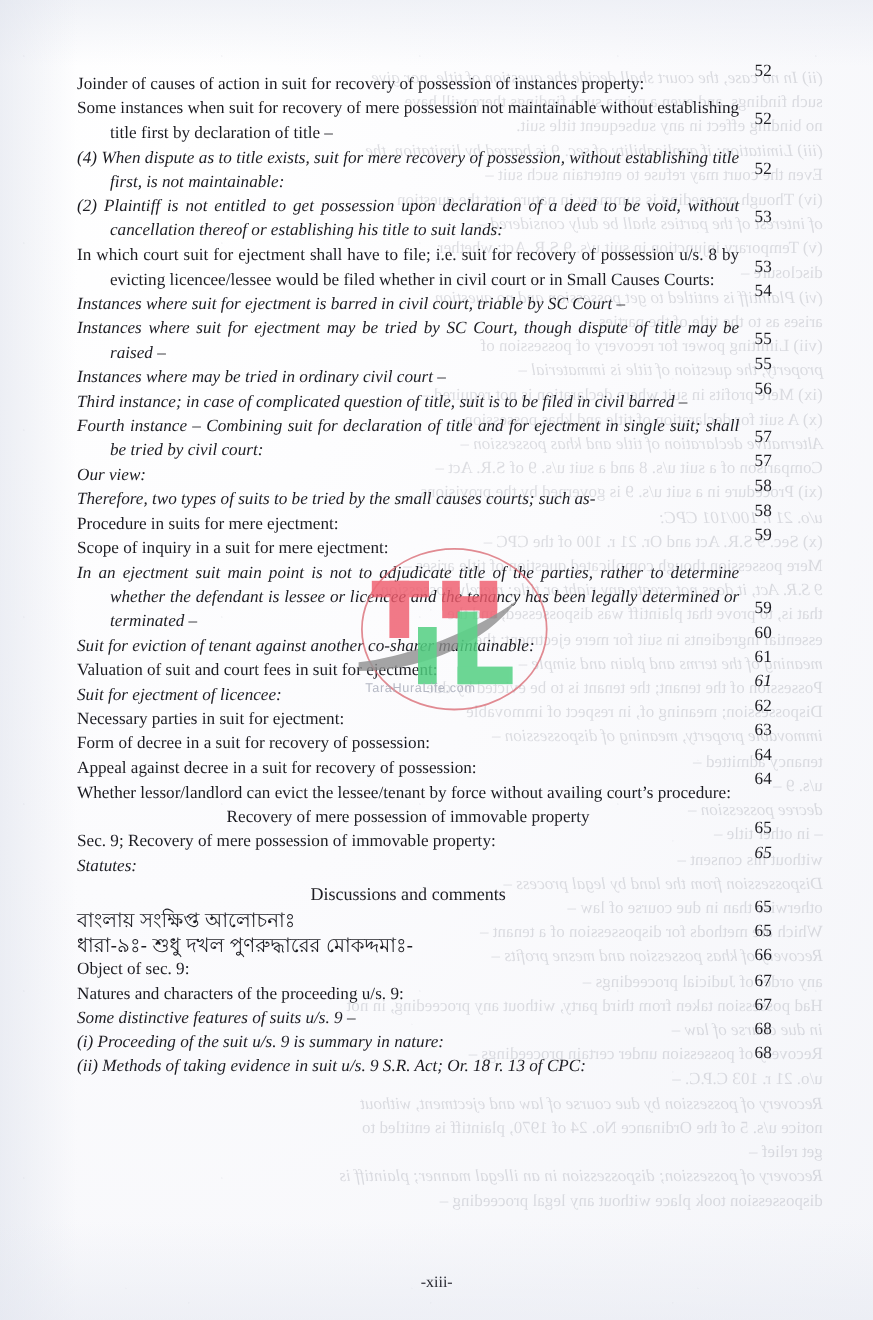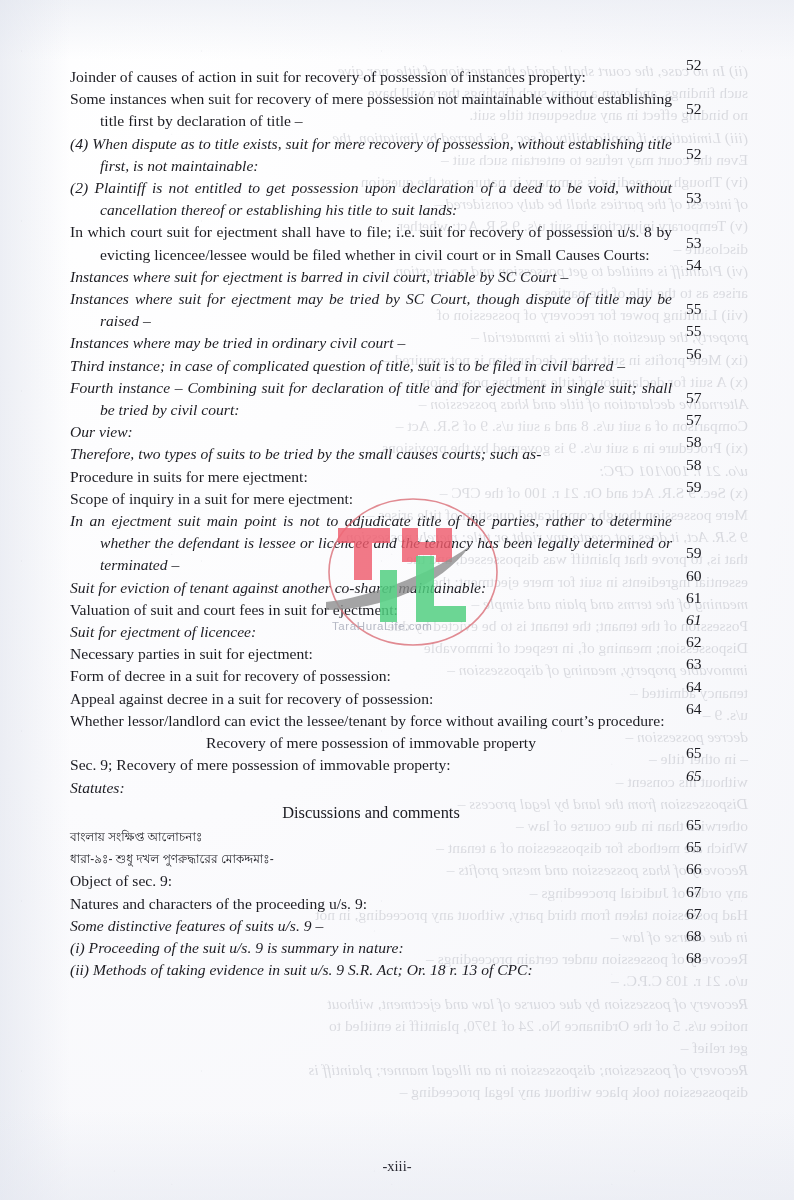--- a/index.html
+++ b/index.html
@@ -104,21 +104,21 @@
     position: relative;
   }
   .centerhead.big {
     font-size: 16.4px;
     padding-top: 3px;
     padding-bottom: 2px;
   }
 
   .bangla {
     font-family: "Liberation Sans", "DejaVu Sans", sans-serif;
-    font-size: 12px;
+    font-size: 18px;
     line-height: 22.2px;
   }
 
   
   .watermark {
     position: absolute;
     left: 320px;
     top: 498px;
     width: 186px;
     height: 160px;

